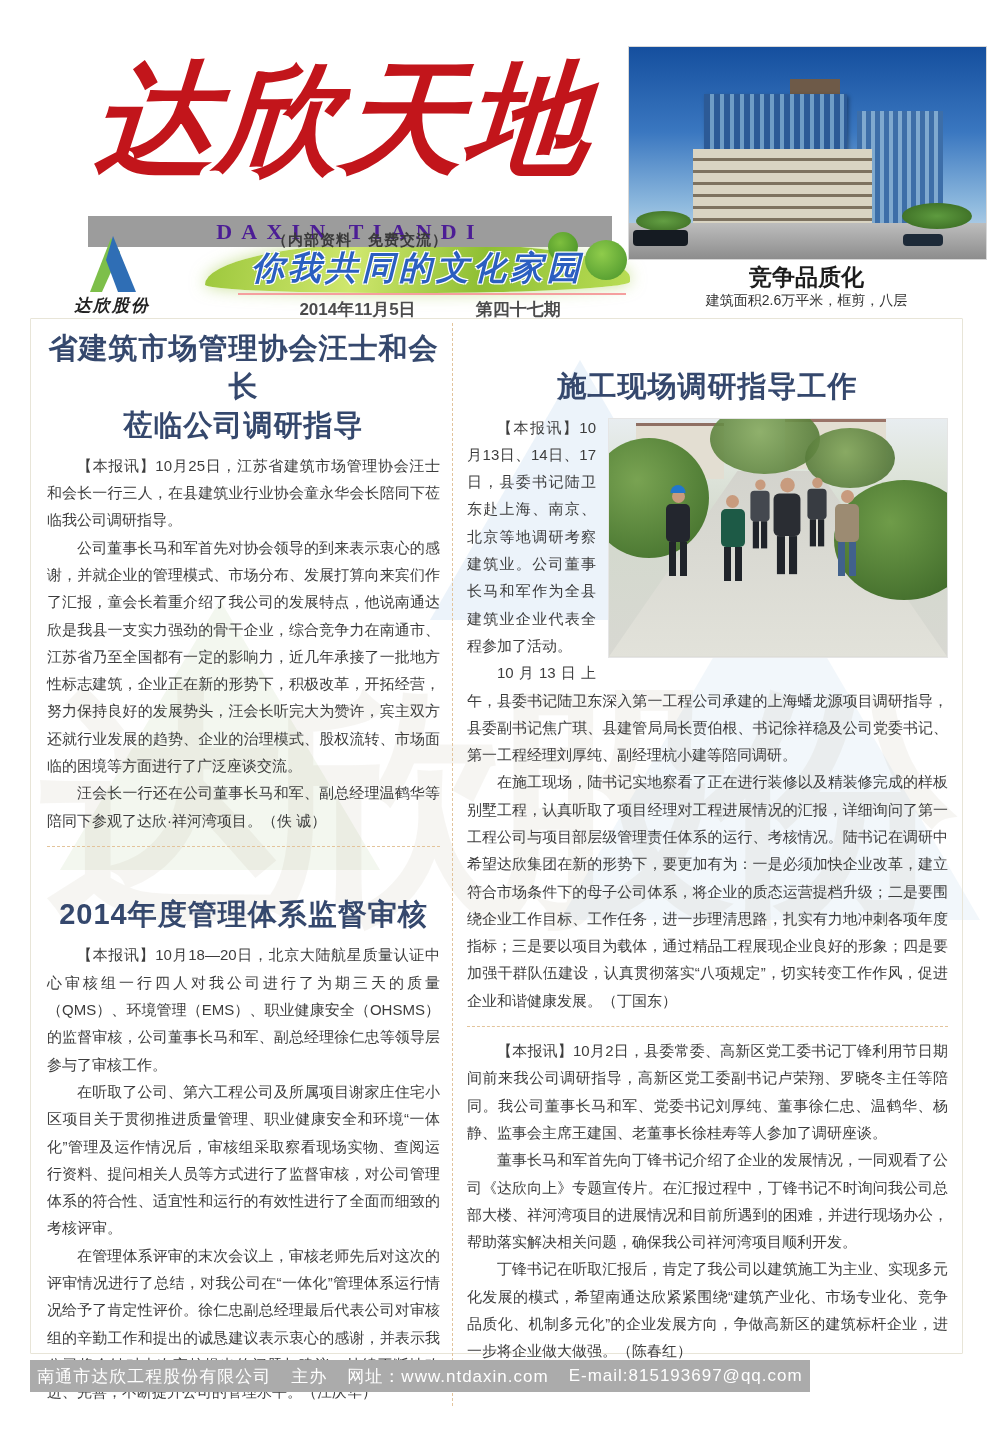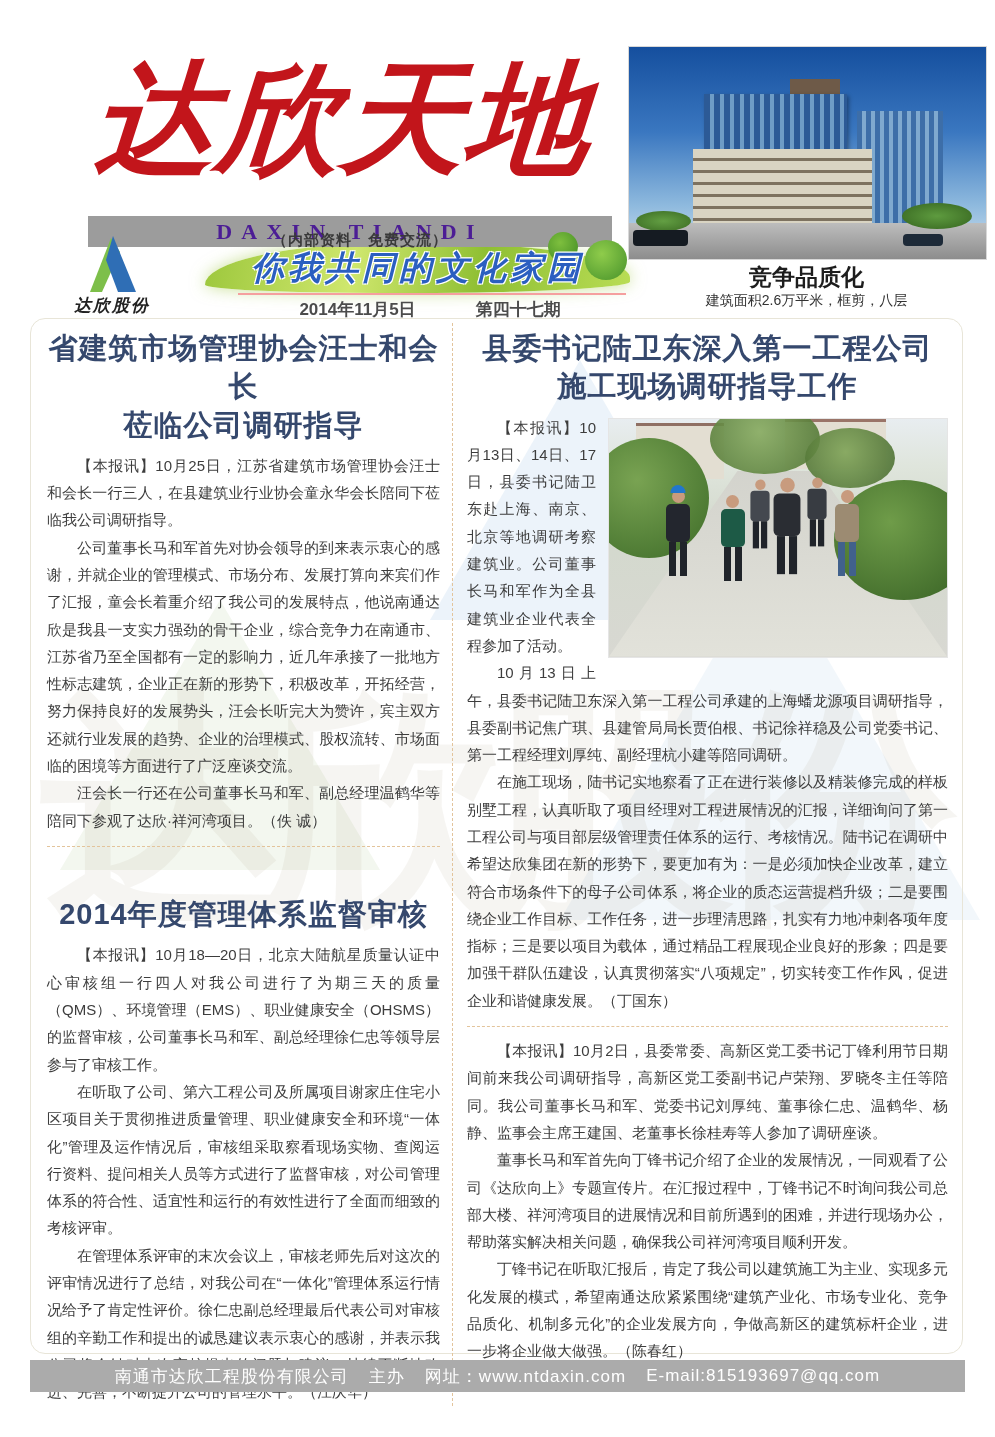--- a/index.html
+++ b/index.html
@@ -59,21 +59,21 @@
   .bush1{right:4%;bottom:14%;width:70px;height:26px;background:radial-gradient(#5e9b3f,#35641f);}
   .bush2{left:2%;bottom:13%;width:55px;height:20px;background:radial-gradient(#639f43,#3a6a22);}
   .car{position:absolute;bottom:6%;width:40px;height:12px;border-radius:4px;background:#1d2a38;}
   .car1{right:12%;}.car2{left:1%;width:55px;height:16px;background:#151b22;}
   .bldg-caption{position:absolute;left:628px;top:262px;width:357px;text-align:center;z-index:2;
      font-size:23px;font-weight:bold;color:#1d1d1d;}
   .bldg-detail{position:absolute;left:628px;top:292px;width:357px;text-align:center;z-index:2;
      font-size:14px;color:#333;}
   
   .frame{position:absolute;left:30px;top:318px;width:933px;height:1036px;z-index:1;
-     border:1px solid #e8e5d8;border-radius:15px;padding:4px 10px;box-sizing:border-box;
+     border:1px solid #e8e5d8;border-radius:1px;padding:4px 10px;box-sizing:border-box;
      background:transparent;}
   .two-cols{display:flex;}
   .col-left{width:412px;padding:2px 12px 0 6px;border-right:1px dashed #e3c49b;box-sizing:border-box;}
   .col-right{flex:1;padding:2px 4px 0 14px;box-sizing:border-box;}
   .article-title{font-size:29px;font-weight:bold;color:#35486d;text-align:center;line-height:1.32;
      margin:4px 0 8px;letter-spacing:1px;}
   .art p{font-size:15px;line-height:1.82;color:#3d3d3d;text-indent:2em;margin:0;text-align:justify;}
   .divider{border:none;border-top:1px dashed #e3c49b;margin:12px 0 10px;}
   
   .site-photo{float:right;width:338px;height:238px;margin:4px 0 8px 12px;position:relative;overflow:hidden;
@@ -95,21 +95,21 @@
      background:linear-gradient(90deg,#20242a 0 40%,transparent 40% 60%,#20242a 60% 100%);}
   .hat{position:absolute;top:-5px;left:50%;transform:translateX(-50%);width:15px;height:8px;
      border-radius:8px 8px 0 0;background:#2277cc;}
   .pp1{left:17%;top:30%;}.pp1 .torso{background:#23262e;}
   .pp2{left:33%;top:32%;}.pp2 .torso{background:#1d5a46;}
   .pp3{left:49%;top:27%;transform:scale(1.12);}.pp3 .torso{background:#2a2d33;}
   .pp4{left:67%;top:30%;}.pp4 .torso{background:#9c8b72;}.pp4 .legs{background:linear-gradient(90deg,#41618c 0 40%,transparent 40% 60%,#41618c 60% 100%);}
   .pp5{left:41%;top:22%;transform:scale(.8);}.pp5 .torso{background:#44484f;}
   .pp6{left:58%;top:21%;transform:scale(.8);}.pp6 .torso{background:#383c42;}
   
-  .footer{position:absolute;left:30px;top:1360px;width:935px;height:32px;background:#ababab;z-index:2;
+  .footer{position:absolute;left:30px;top:1360px;width:780px;height:32px;background:#ababab;z-index:2;
      color:#fff;display:flex;align-items:center;justify-content:center;gap:20px;font-size:17px;letter-spacing:1px;}
   .clearfix::after{content:"";display:block;clear:both;}
 </style>
 </head>
 <body>
 
 <div class="page">
 
   <div class="wm wm-tri-blue"></div>
   <div class="wm wm-tri-blue2"></div>
@@ -175,21 +175,21 @@
           </h2>
           <p>【本报讯】10月18—20日，北京大陆航星质量认证中心审核组一行四人对我公司进行了为期三天的质量（QMS）、环境管理（EMS）、职业健康安全（OHSMS）的监督审核，公司董事长马和军、副总经理徐仁忠等领导层参与了审核工作。</p>
           <p>在听取了公司、第六工程公司及所属项目谢家庄住宅小区项目关于贯彻推进质量管理、职业健康安全和环境“一体化”管理及运作情况后，审核组采取察看现场实物、查阅运行资料、提问相关人员等方式进行了监督审核，对公司管理体系的符合性、适宜性和运行的有效性进行了全面而细致的考核评审。</p>
           <p>在管理体系评审的末次会议上，审核老师先后对这次的评审情况进行了总结，对我公司在“一体化”管理体系运行情况给予了肯定性评价。徐仁忠副总经理最后代表公司对审核组的辛勤工作和提出的诚恳建议表示衷心的感谢，并表示我公司将会针对本次审核提出的问题与建议，持续不断地改进、完善，不断提升公司的管理水平。（江庆华）</p>
         </div>
       </div>
 
       <div class="col-right">
         <div class="art clearfix">
           <h2 class="article-title">
-            <span>县委书记陆卫东深入第一工程公司</span><br>
+            <br>
             <span>施工现场调研指导工作</span>
           </h2>
           <div class="site-photo">
             <div class="sp-bldg spb1"></div>
             <div class="sp-bldg spb2"></div>
             <div class="sp-path"></div>
             <div class="sp-tree spt1"></div>
             <div class="sp-tree spt2"></div>
             <div class="sp-tree spt3"></div>
             <div class="sp-tree spt4"></div>

